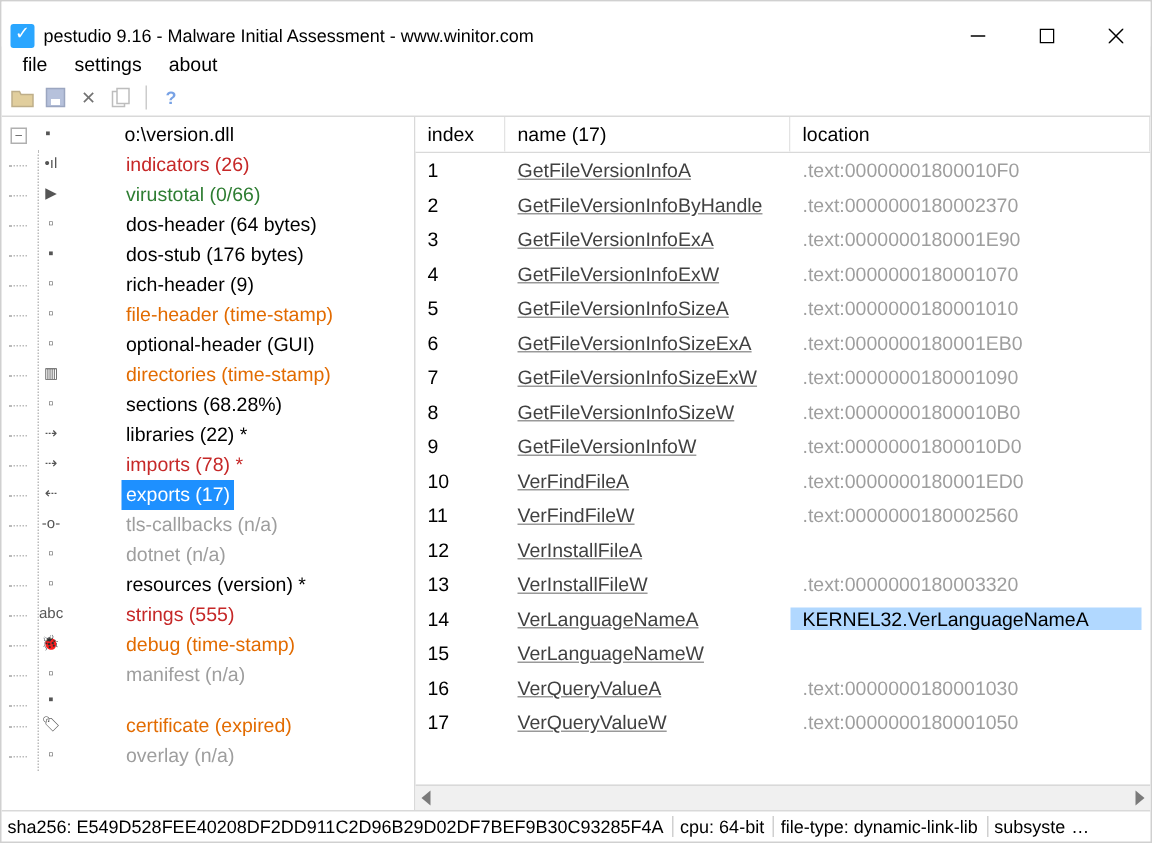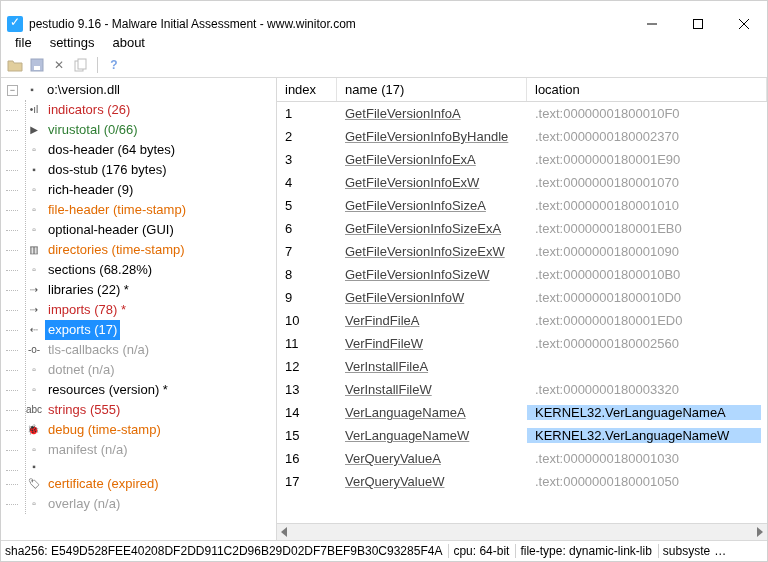--- a/index.html
+++ b/index.html
@@ -135,20 +135,21 @@
     width: 16px; height: 14px;
     display: inline-block;
     font-size: 10px;
     text-align: center;
     line-height: 14px;
     color: #555;
   }
   .lbl {
     padding: 0 3px;
     border-radius: 0;
+    margin-left: 36px;
   }
   .cRed    { color: #c62828; }
   .cGreen  { color: #2e7d32; }
   .cOrange { color: #e26b00; }
   .cGray   { color: #9e9e9e; }
   .cBlack  { color: #000; }
   .selected { background: #1e90ff; color: #fff !important; }
 
   
   .table-pane {
@@ -443,21 +444,20 @@
           <div class="td loc">.text:0000000180003320</div>
         </div>
         <div class="trow">
           <div class="td idx">14</div>
           <div class="td name"><a>VerLanguageNameA</a></div>
           <div class="td loc hl">KERNEL32.VerLanguageNameA</div>
         </div>
         <div class="trow">
           <div class="td idx">15</div>
           <div class="td name"><a>VerLanguageNameW</a></div>
-          <div class="td loc hl">KERNEL32.VerLanguageNameW</div>
         </div>
         <div class="trow">
           <div class="td idx">16</div>
           <div class="td name"><a>VerQueryValueA</a></div>
           <div class="td loc">.text:0000000180001030</div>
         </div>
         <div class="trow">
           <div class="td idx">17</div>
           <div class="td name"><a>VerQueryValueW</a></div>
           <div class="td loc">.text:0000000180001050</div>

